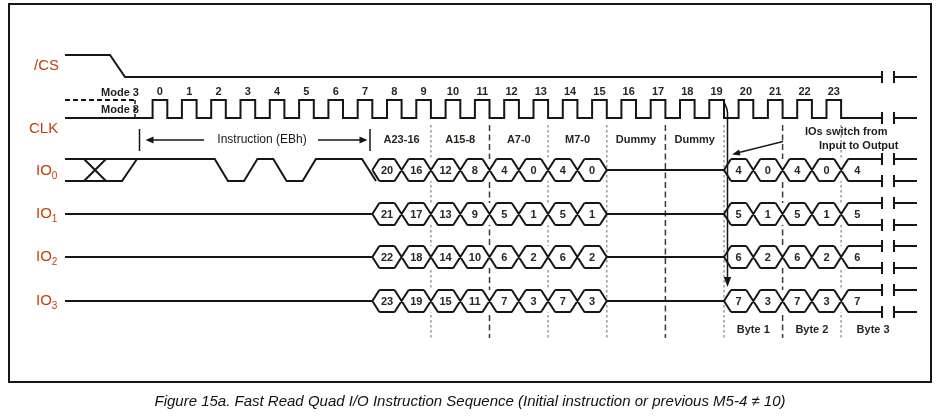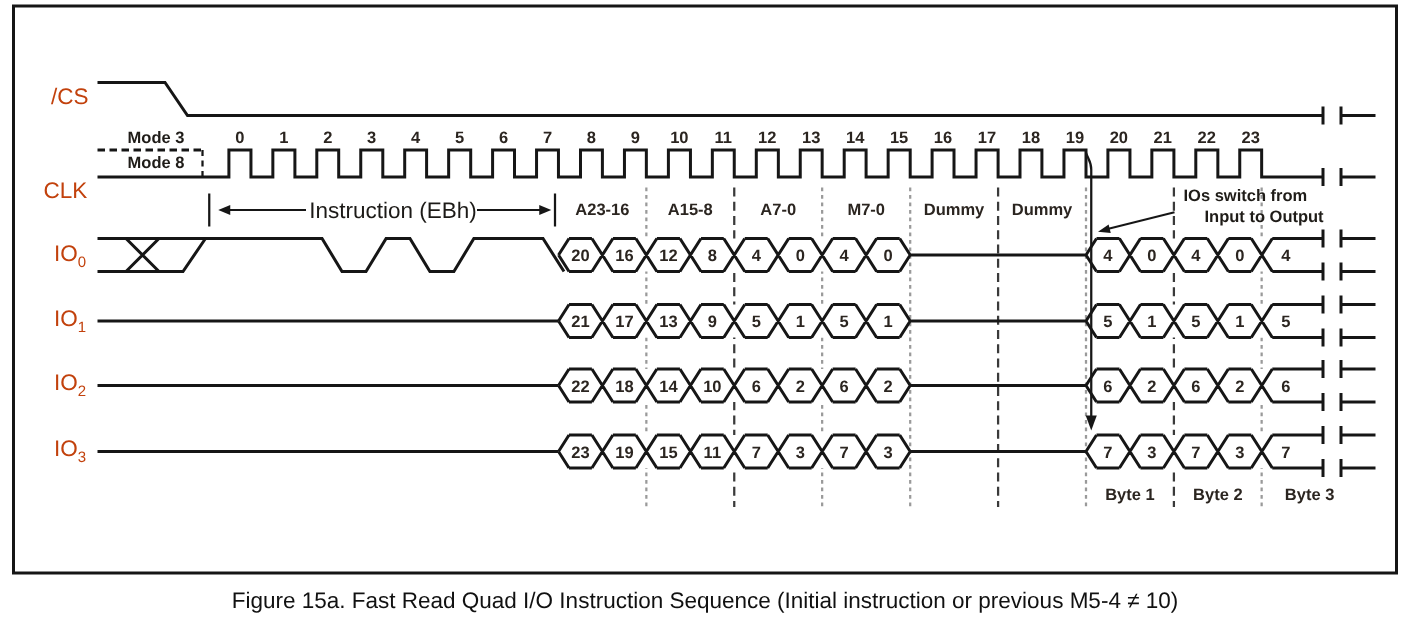--- a/index.html
+++ b/index.html
@@ -3,24 +3,24 @@
 <meta charset="utf-8">
 <style>
   html,body{margin:0;padding:0;background:#fff;}
   #screen{position:relative;width:940px;height:417px;background:#fff;overflow:hidden;
           font-family:"Liberation Sans","DejaVu Sans",sans-serif;}
   #frame{position:absolute;left:8px;top:3px;width:924px;height:380px;border:2px solid #161616;box-sizing:border-box;}
   #wave-svg{position:absolute;left:0;top:0;z-index:2;}
   .ovl{position:absolute;z-index:3;white-space:nowrap;color:#1f1c18;}
   .siglabel{font-size:15px;font-weight:400;color:#c2410c;}
   .siglabel sub{font-size:10px;vertical-align:-4px;}
-  .b11{font-size:11px;font-weight:bold;}
+  .b11{font-size:11px;font-weight:bold;margin-left:16px;}
   .modelbl{width:52px;text-align:center;}
-  .instr{width:122px;text-align:center;font-size:15px;color:#1c1a17;}
-  .caption{left:0;top:392px;width:940px;text-align:center;font-size:15px;color:#111;}
+  .instr{width:122px;text-align:center;font-size:12px;color:#1c1a17;}
+  .caption{left:0;top:392px;width:940px;text-align:center;font-size:15px;color:#111;font-style:italic;}
   svg text{font:bold 11px "Liberation Sans","DejaVu Sans",sans-serif;fill:#2b2520;}
 </style>
 </head>
 <body>
 
 <div id="screen">
   <div id="frame"></div>
 
   <svg id="wave-svg" width="940" height="417" viewBox="0 0 940 417">
       <path d="M430.9 125 V338" fill="none" stroke="#9a9a9a" stroke-width="1.5" stroke-dasharray="2.5 2.5"></path>

